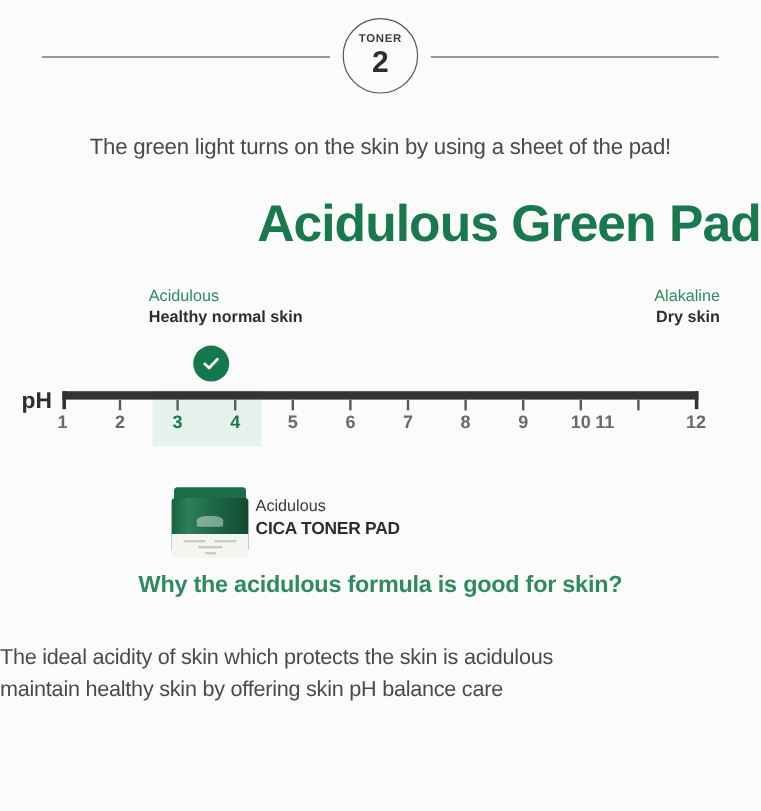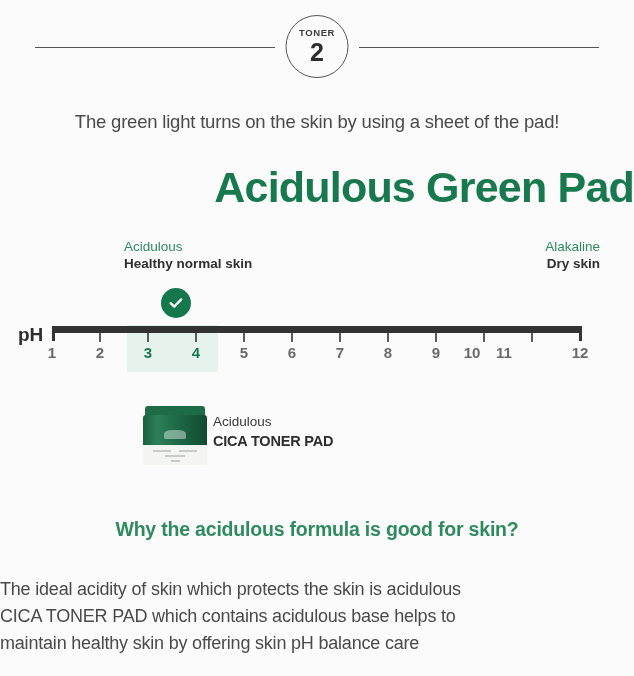--- a/index.html
+++ b/index.html
@@ -254,21 +254,20 @@
     line-height: 20px;
     letter-spacing: -0.2px;
   }
 
   
   .why-title {
     text-align: center;
     font-size: 19.5px;
     font-weight: bold;
     color: #2e8b5f;
-    margin-top: 42px;
     letter-spacing: -0.2px;
   }
   .body-copy {
     text-align: left;
     font-size: 18px;
     color: #4a4a4a;
     margin-top: 35px;
     line-height: 27px;
     letter-spacing: -0.2px;
   }
@@ -327,21 +326,21 @@
       <div class="tick-label" style="left: 244px;">5</div>
       <div class="tick" style="left: 291.2px;"></div>
       <div class="tick-label" style="left: 292px;">6</div>
       <div class="tick" style="left: 339.2px;"></div>
       <div class="tick-label" style="left: 340px;">7</div>
       <div class="tick" style="left: 387.2px;"></div>
       <div class="tick-label" style="left: 388px;">8</div>
       <div class="tick" style="left: 435.2px;"></div>
       <div class="tick-label" style="left: 436px;">9</div>
       <div class="tick" style="left: 483.2px;"></div>
-      <div class="tick-label" style="left: 472px;">10</div>
+      <div class="tick-label" style="left: 484px;">10</div>
       <div class="tick" style="left: 531.2px;"></div>
       <div class="tick-label" style="left: 504px;">11</div>
       <div class="tick-label" style="left: 580px;">12</div>
     </div>
 </div>
 
 <div class="product-row">
   <div class="jar">
     <div class="jar-lid"></div>
     <div class="jar-body">
@@ -356,15 +355,14 @@
   </div>
   <div class="product-text">
     <div class="p-cat">Acidulous</div>
     <div class="p-name">CICA TONER PAD</div>
   </div>
 </div>
 
 <div class="why-title">Why the acidulous formula is good for skin?</div>
 <div class="body-copy">
   <div>The ideal acidity of skin which protects the skin is acidulous</div>
-  <div>CICA TONER PAD which contains acidulous base helps to</div>
   <div>maintain healthy skin by offering skin pH balance care</div>
 </div>
 
 </body></html>

